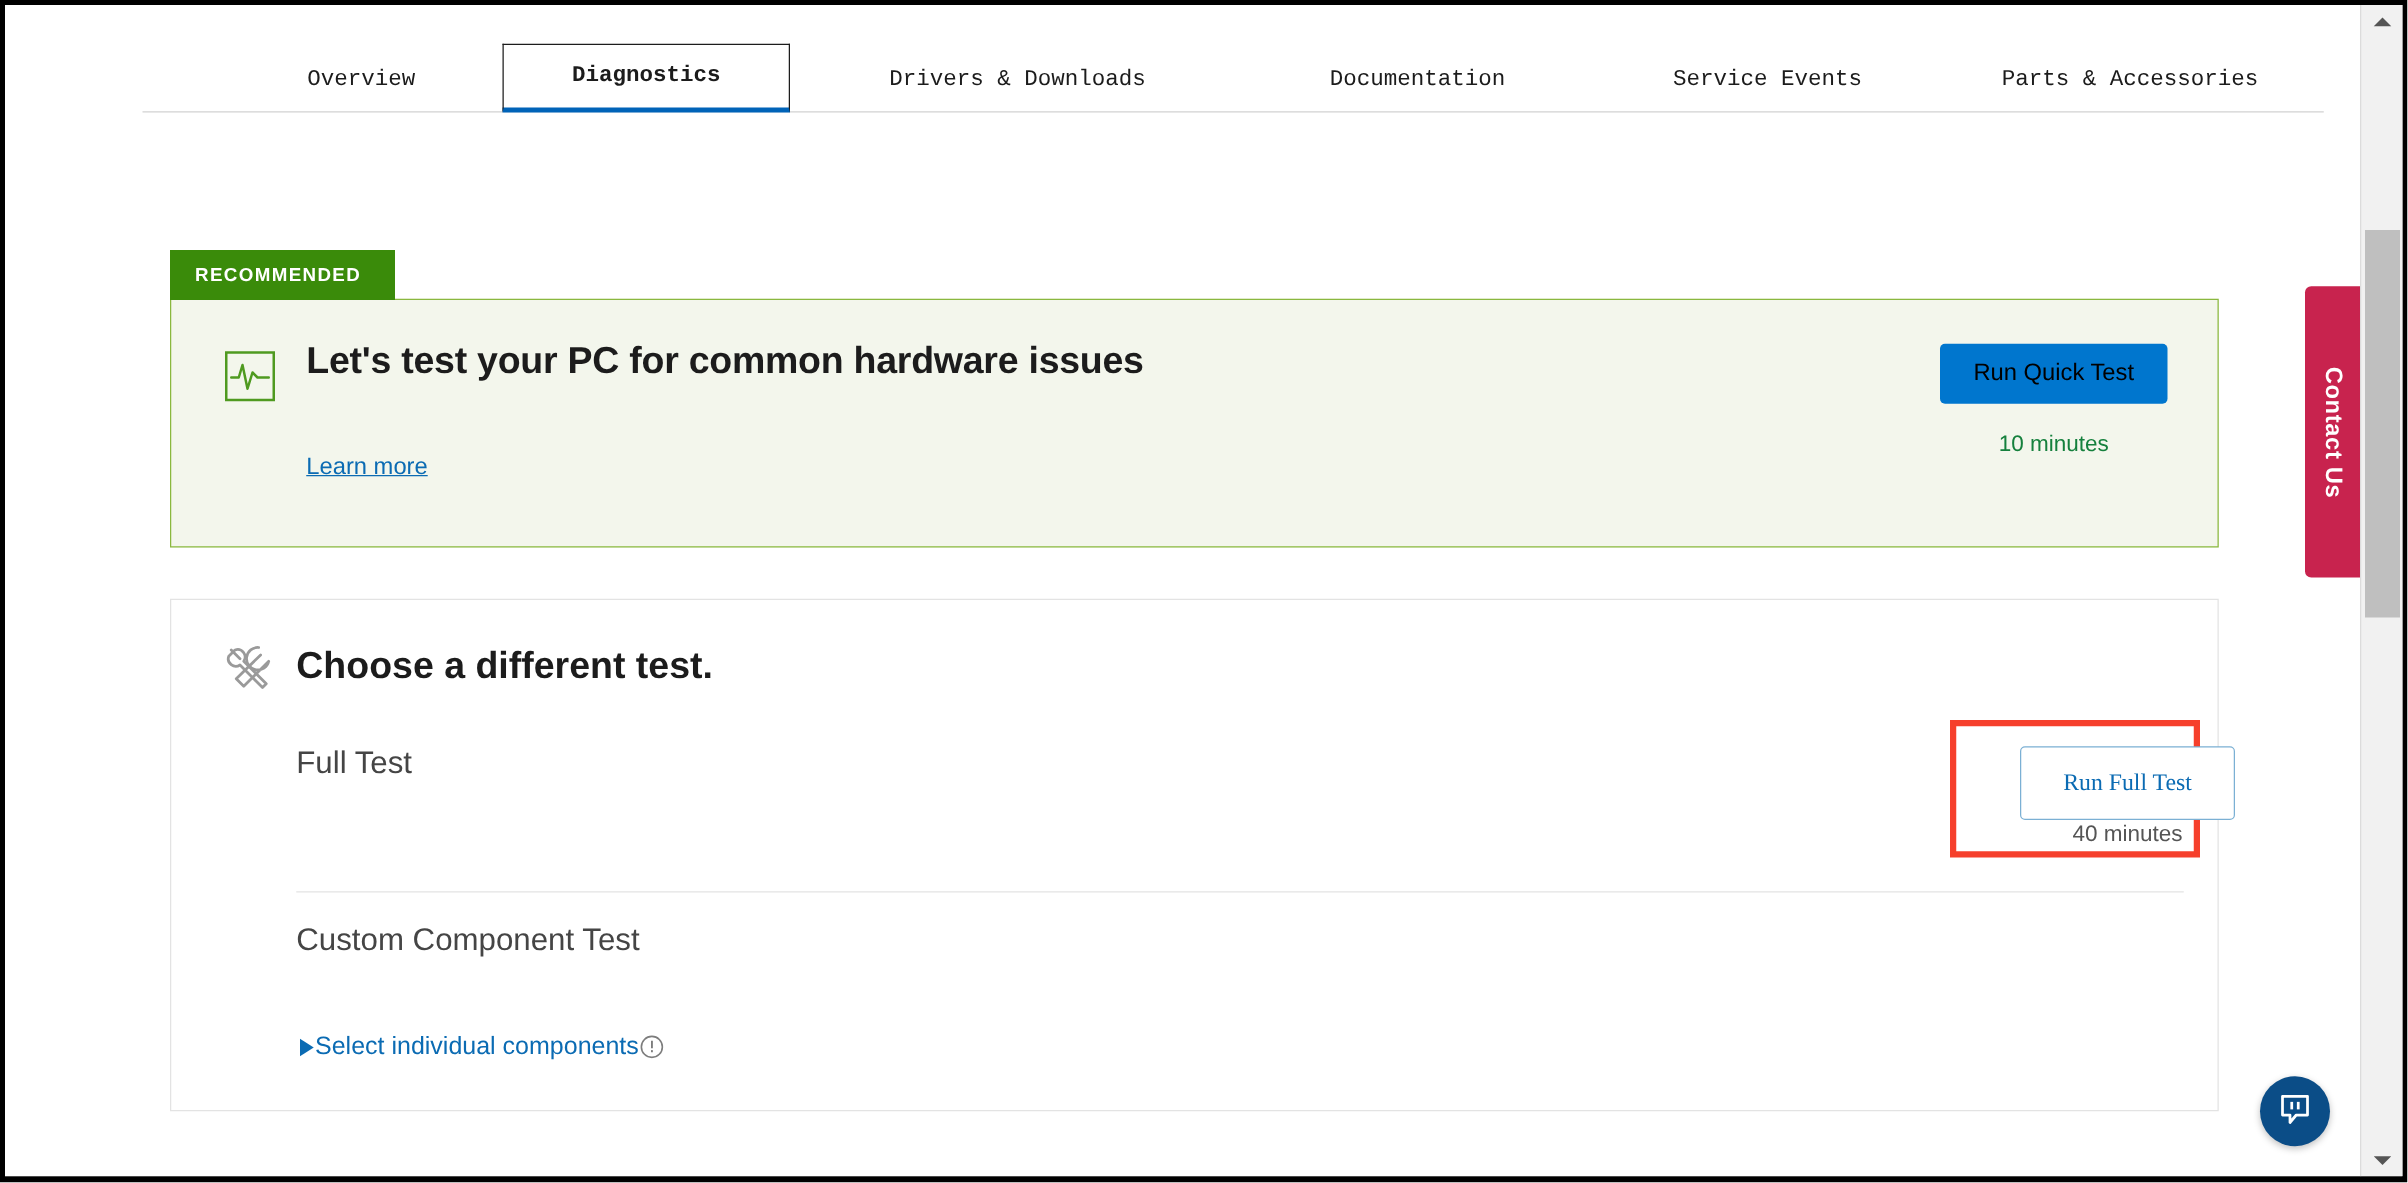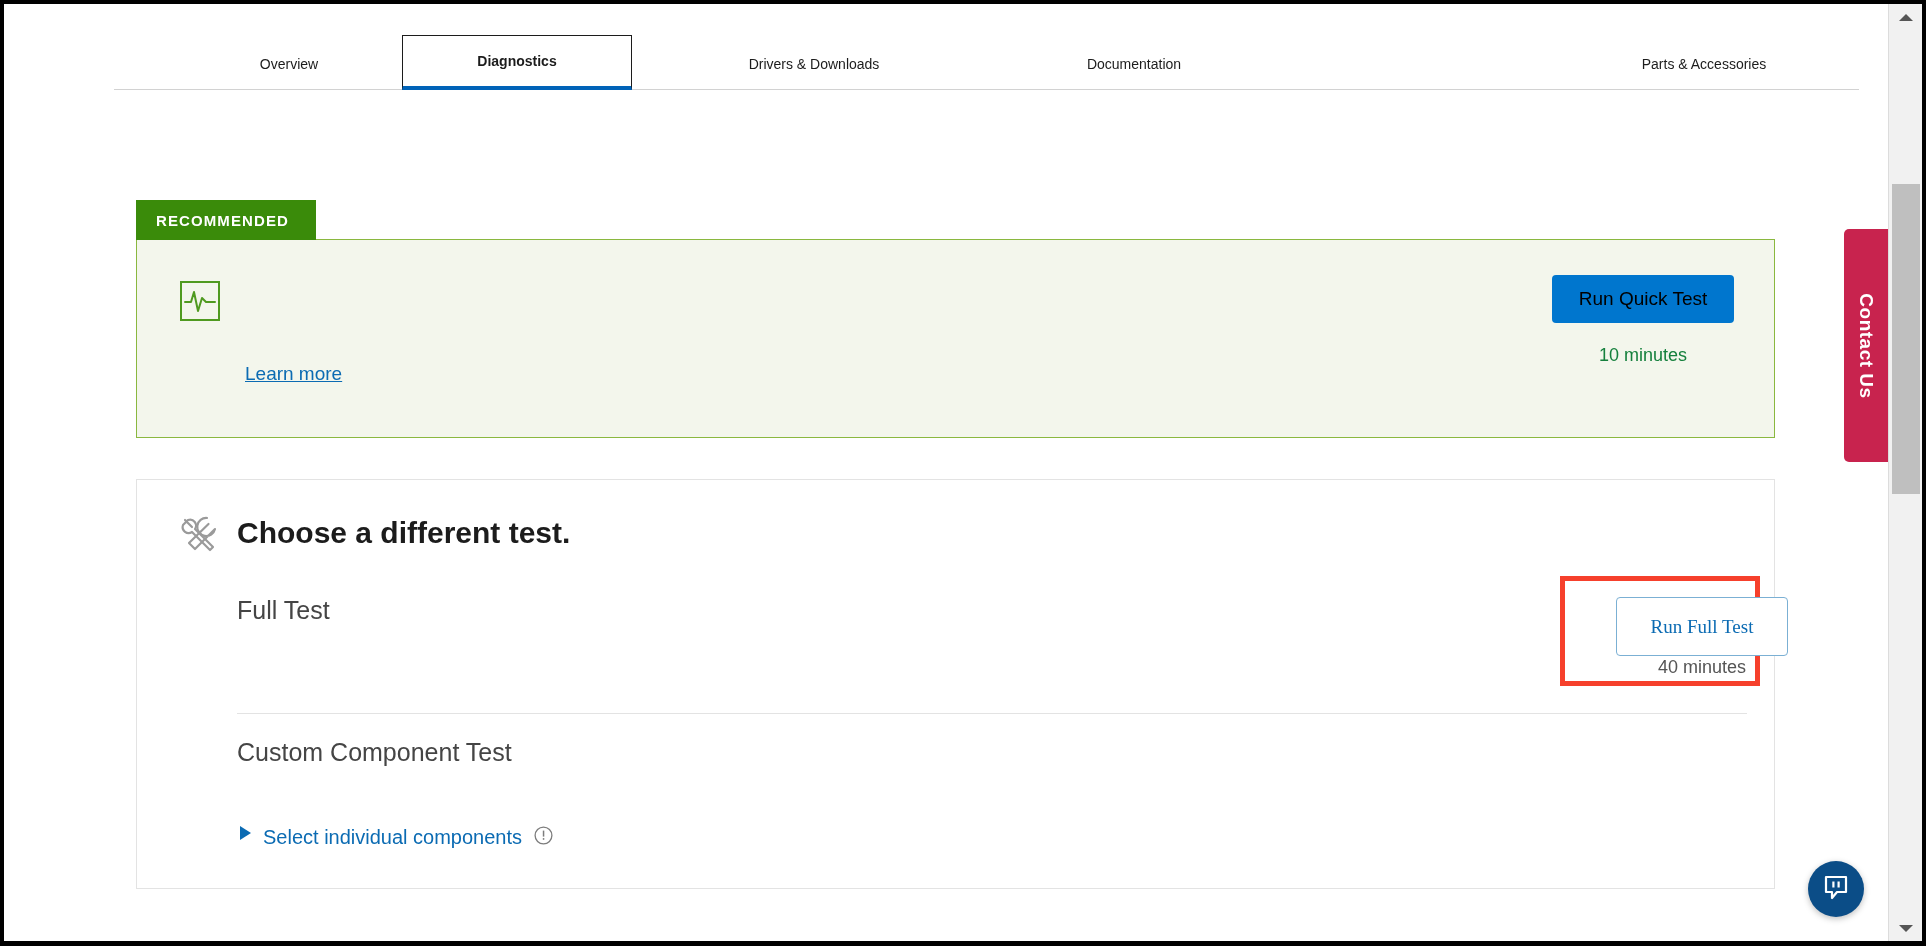--- a/index.html
+++ b/index.html
@@ -41,24 +41,25 @@
     height: 86px;
     border-bottom: 1px solid #d2d2d2;
   }
   .tab {
     position: absolute;
     top: 34px;
     height: 52px;
     display: flex;
     align-items: center;
     justify-content: center;
-    font-size: 14px;
+    font-size: 18px;
     color: #1c1c1c;
     white-space: nowrap;
     cursor: pointer;
+    font-family: Liberation Mono, monospace;
   }
   .tab.active {
     top: 31px;
     height: 55px;
     border: 1px solid #1c1c1c;
     border-bottom: 4px solid #0063b8;
     background: #ffffff;
     font-weight: bold;
     z-index: 3;
   }
@@ -235,21 +236,22 @@
     border: 5px solid #f6402c;
     z-index: 5;
     pointer-events: none;
   }
 
   .select-row {
     position: absolute;
     left: 236px;
     top: 822px;
     display: flex;
-    gap: 12px;
+    align-items: center;
+    gap: 1px;
     cursor: pointer;
     z-index: 4;
   }
   .tri {
     width: 0; height: 0;
     border-left: 11px solid #0b6bb3;
     border-top: 7px solid transparent;
     border-bottom: 7px solid transparent;
   }
   .select-row .lbl {
@@ -347,36 +349,40 @@
       </div>
       <div class="tab active" style="left: 288px; width: 230px;">
         <span>Diagnostics</span>
       </div>
       <div class="tab" style="left: 550px; width: 300px;">
         <span>Drivers &amp; Downloads</span>
       </div>
       <div class="tab" style="left: 895px; width: 250px;">
         <span>Documentation</span>
       </div>
+      <div class="tab" style="left: 1185px; width: 230px;">
+        <span>Service Events</span>
+      </div>
       <div class="tab" style="left: 1450px; width: 280px;">
         <span>Parts &amp; Accessories</span>
       </div>
     </div>
 
     <div class="badge">
       <span>RECOMMENDED</span>
     </div>
 
     <div class="greencard">
       <span class="pulse-icon">
         <svg width="42" height="42" viewBox="0 0 42 42">
           <rect x="2" y="2" width="38" height="38" fill="none" stroke="#4f9a20" stroke-width="2"></rect>
           <polyline points="6,22 12,22 15,12 19,31 23,18 27,22 36,22" fill="none" stroke="#4f9a20" stroke-width="2" stroke-linejoin="round" stroke-linecap="round"></polyline>
         </svg>
       </span>
+      <h2>Let's test your PC for common hardware issues</h2>
       <a class="learn">Learn more</a>
       <button class="btn-primary">Run Quick Test</button>
       <div class="dur-primary">10 minutes</div>
     </div>
 
     <div class="whitecard">
       <span class="tools-icon">
         <svg width="46" height="46" viewBox="0 0 46 46">
           <g fill="none" stroke="#9a9a9a" stroke-width="2.2" stroke-linejoin="round" stroke-linecap="round">
             <path d="M30 6 a9 9 0 1 0 8 11 L18 37 l-6 -6 L31.5 12"></path>

